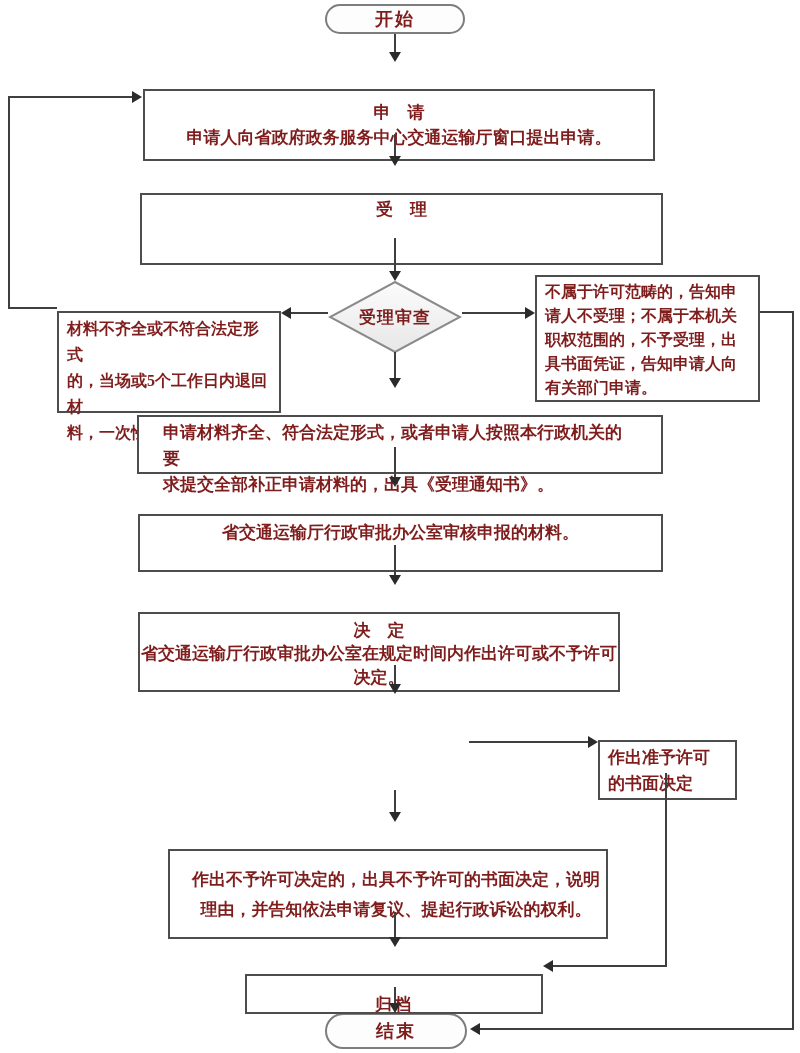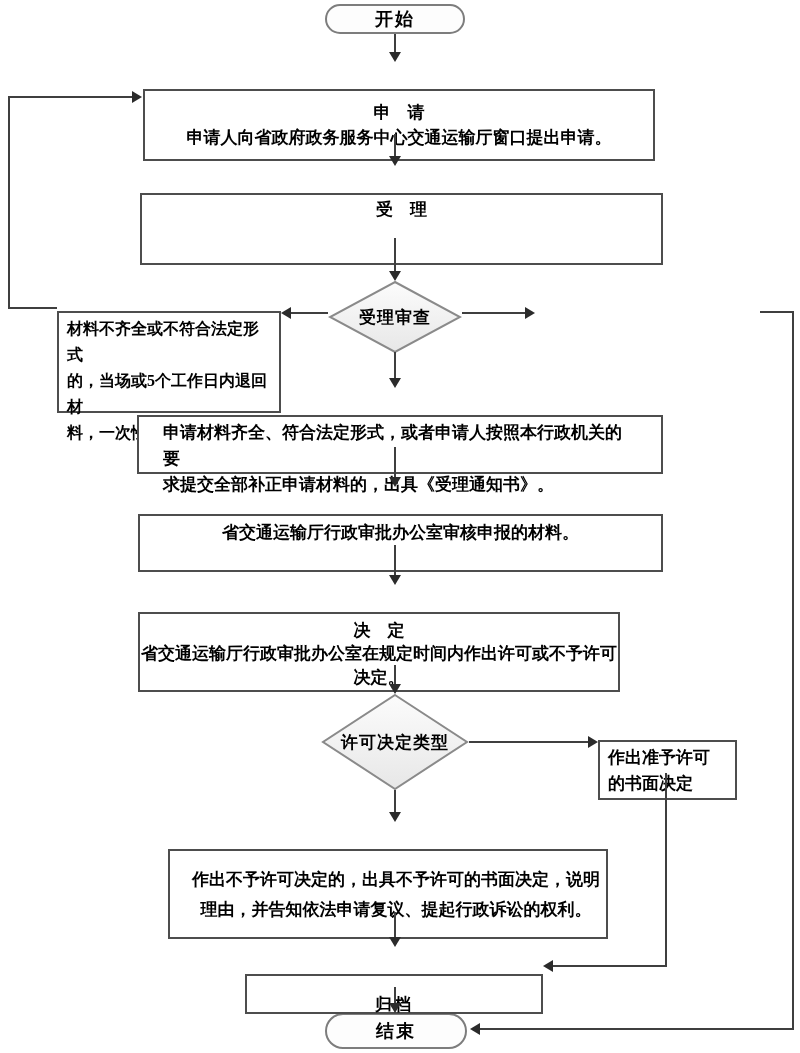--- a/index.html
+++ b/index.html
@@ -1,20 +1,20 @@
 <!DOCTYPE html>
 <html><head>
 <meta charset="utf-8">
 <style>
   html,body { margin:0; padding:0; background:#ffffff; }
   .canvas {
     position:relative; width:800px; height:1053px; margin:0 auto;
     background:#ffffff; overflow:hidden;
     font-family:"Liberation Serif","DejaVu Serif",serif;
-    font-weight:bold; color:#000000;
+    font-weight:bold; color:#7f1d1d;
   }
   .node {
     position:absolute; box-sizing:border-box; background:#ffffff;
     border:2px solid #4d4d4d; text-align:center;margin-top:27px;
   }
   .terminal {
     position:absolute; box-sizing:border-box; background:#fdfdfd;
     border:2px solid #7d7d7d; border-radius:18px;
     display:flex; align-items:center; justify-content:center;
     font-size:18px; letter-spacing:2px;
@@ -56,20 +56,27 @@
   <div class="node" style="left:140px;top:166px;width:523px;height:72px;padding-top:4px;">
     <div class="title" style="line-height:22px;">受　理</div>
   </div>
 
   <div class="node left-text" style="left:57px;top:284px;width:224px;height:102px;padding:3px 8px;">
     <div class="body" style="font-size:16px;line-height:26px;">材料不齐全或不符合法定形式
 的，当场或5个工作日内退回材
 料，一次性告知补正内容。</div>
   </div>
 
+  <div class="node left-text" style="left:535px;top:248px;width:225px;height:127px;padding:3px 8px;">
+    <div class="body" style="font-size:16px;line-height:24px;">不属于许可范畴的，告知申
+请人不受理；不属于本机关
+职权范围的，不予受理，出
+具书面凭证，告知申请人向
+有关部门申请。</div>
+  </div>
 
   <div class="node left-text" style="left:137px;top:388px;width:526px;height:59px;padding:3px 24px;">
     <div class="body">申请材料齐全、符合法定形式，或者申请人按照本行政机关的要
 求提交全部补正申请材料的，出具《受理通知书》。</div>
   </div>
 
   <div class="node" style="left:138px;top:487px;width:525px;height:58px;padding-top:5px;">
     <div class="body" style="line-height:24px;">省交通运输厅行政审批办公室审核申报的材料。</div>
   </div>
 
@@ -99,32 +106,20 @@
         <linearGradient id="dg1" x1="0" y1="0" x2="0" y2="1">
           <stop offset="0" stop-color="#fcfcfc"></stop>
             <stop offset="1" stop-color="#e7e7e7"></stop>
         </linearGradient>
       </defs>
       <polygon points="67,1 132,36 67,71 2,36" fill="url(#dg1)" stroke="#8a8a8a" stroke-width="2"></polygon>
     </svg>
     <div class="diamond-label">受理审查</div>
   </div>
 
-  <div class="diamond-wrap" style="left:321px;top:694px;width:148px;height:96px;">
-    <svg width="148" height="96">
-      <defs>
-        <linearGradient id="dg2" x1="0" y1="0" x2="0" y2="1">
-          <stop offset="0" stop-color="#fcfcfc"></stop>
-            <stop offset="1" stop-color="#e7e7e7"></stop>
-        </linearGradient>
-      </defs>
-      <polygon points="74,1 146,48 74,95 2,48" fill="url(#dg2)" stroke="#8a8a8a" stroke-width="2"></polygon>
-    </svg>
-    <div class="diamond-label">许可决定类型</div>
-  </div>
 
   <div class="line" style="left:394px;top:34px;width:2px;height:21px;"></div>
   <div class="arr down" style="left:389px;top:52px;"></div>
 
   <div class="line" style="left:394px;top:134px;width:2px;height:23px;"></div>
   <div class="arr down" style="left:389px;top:156px;"></div>
 
   <div class="line" style="left:394px;top:238px;width:2px;height:35px;"></div>
   <div class="arr down" style="left:389px;top:271px;"></div>
 

